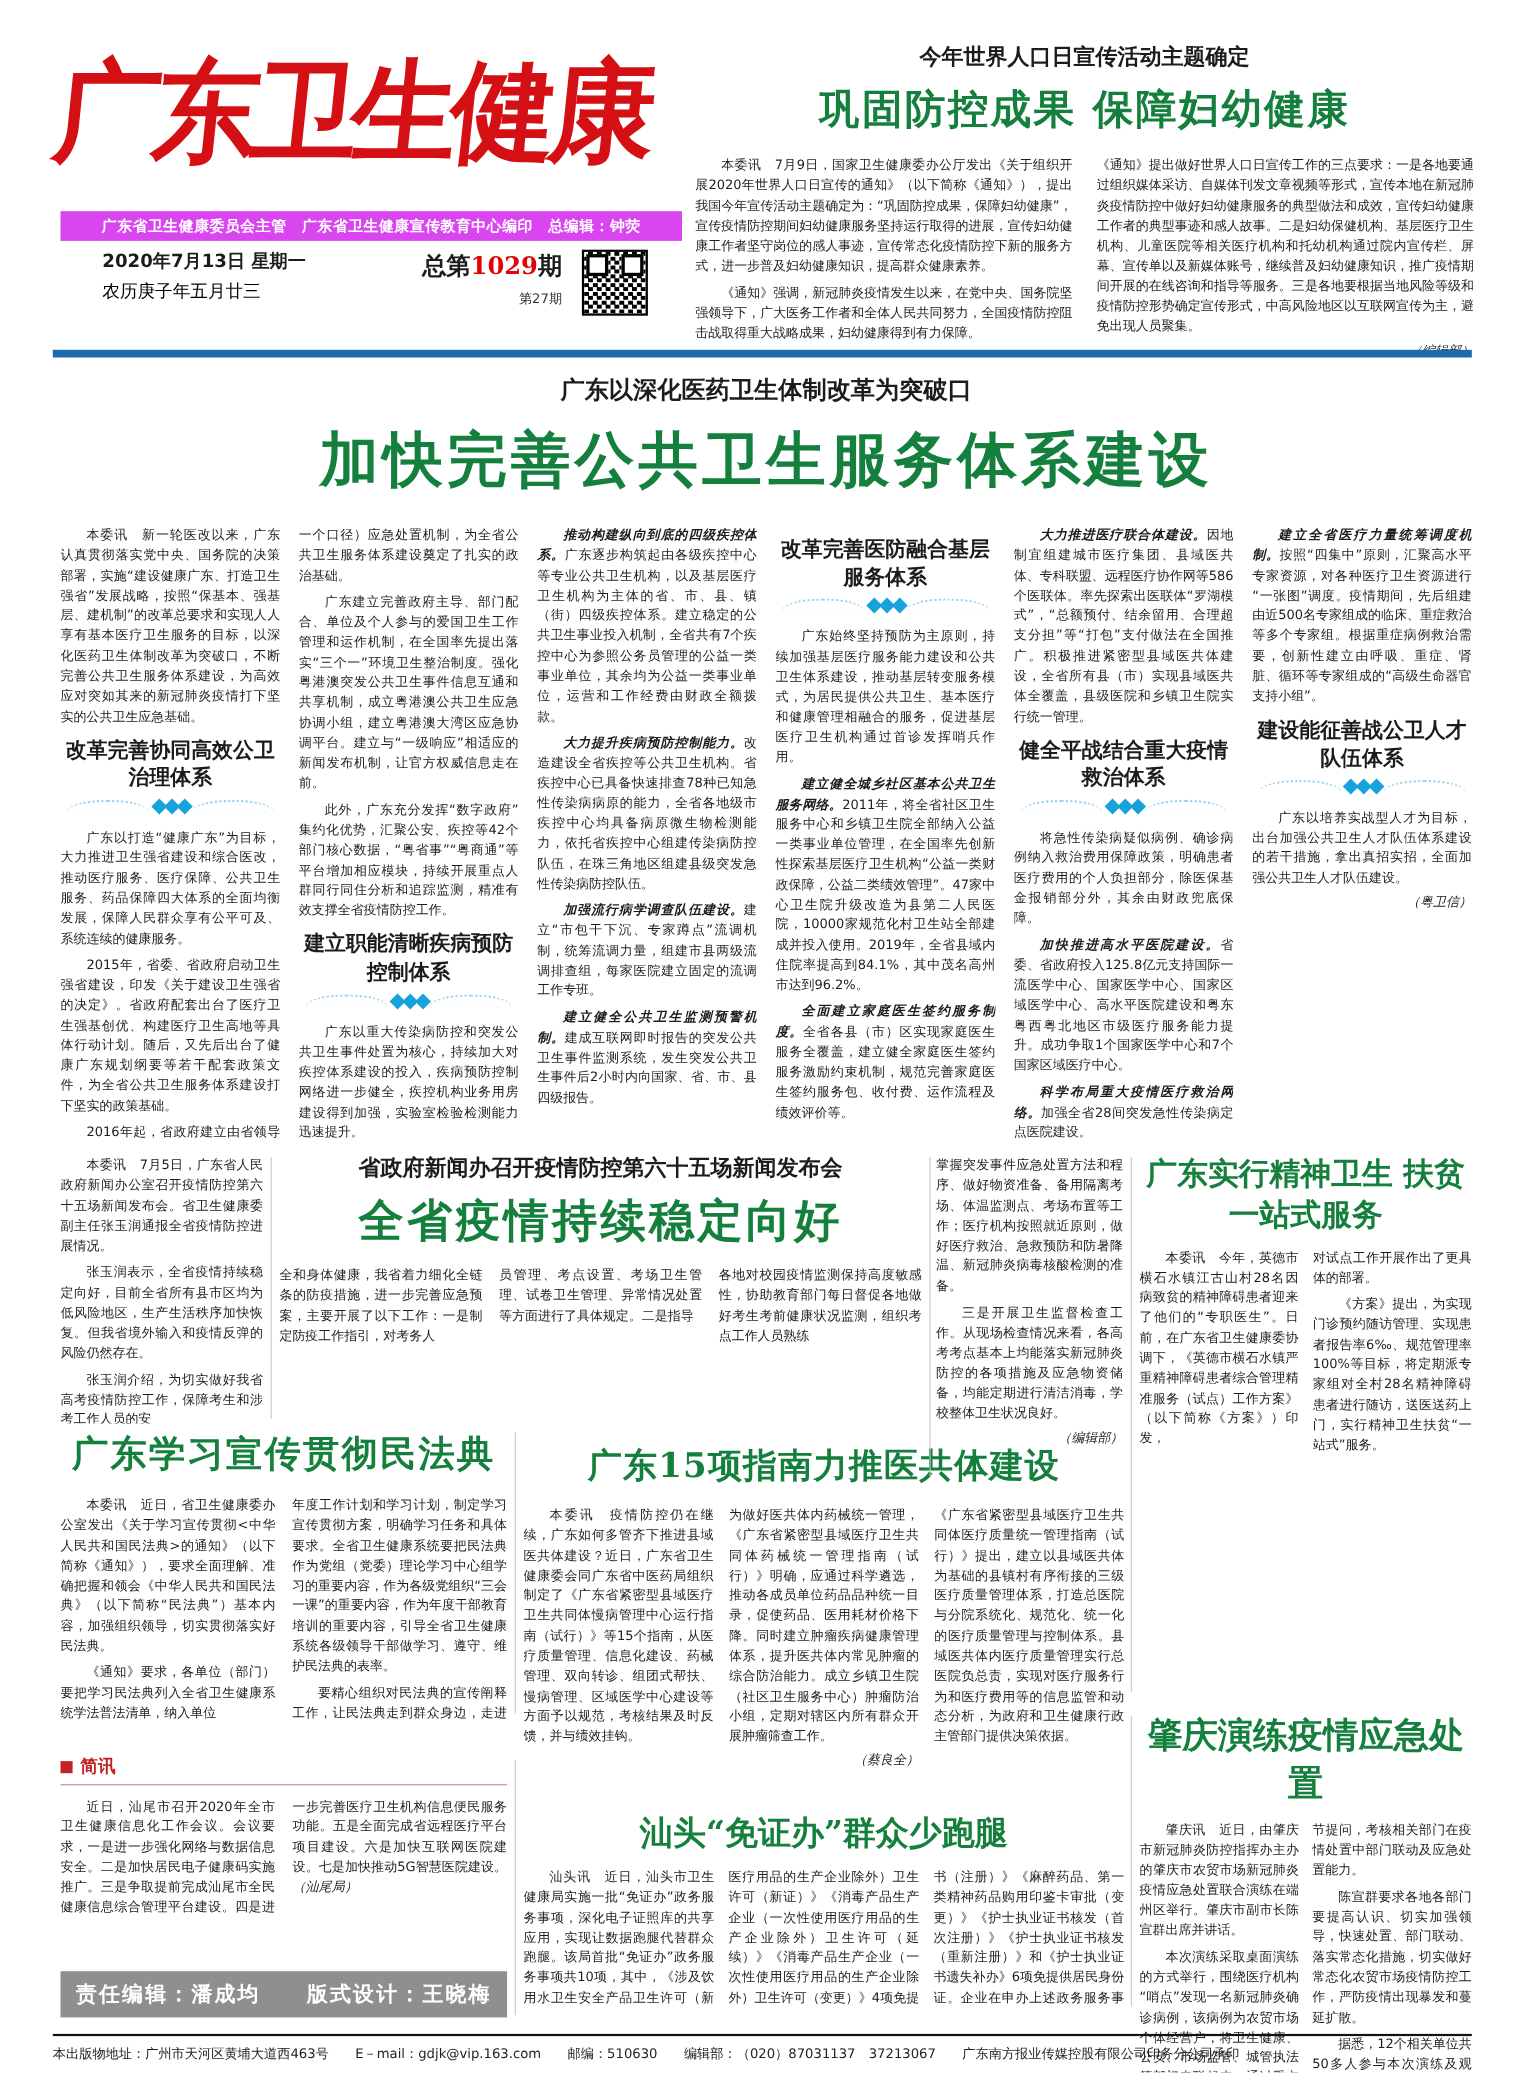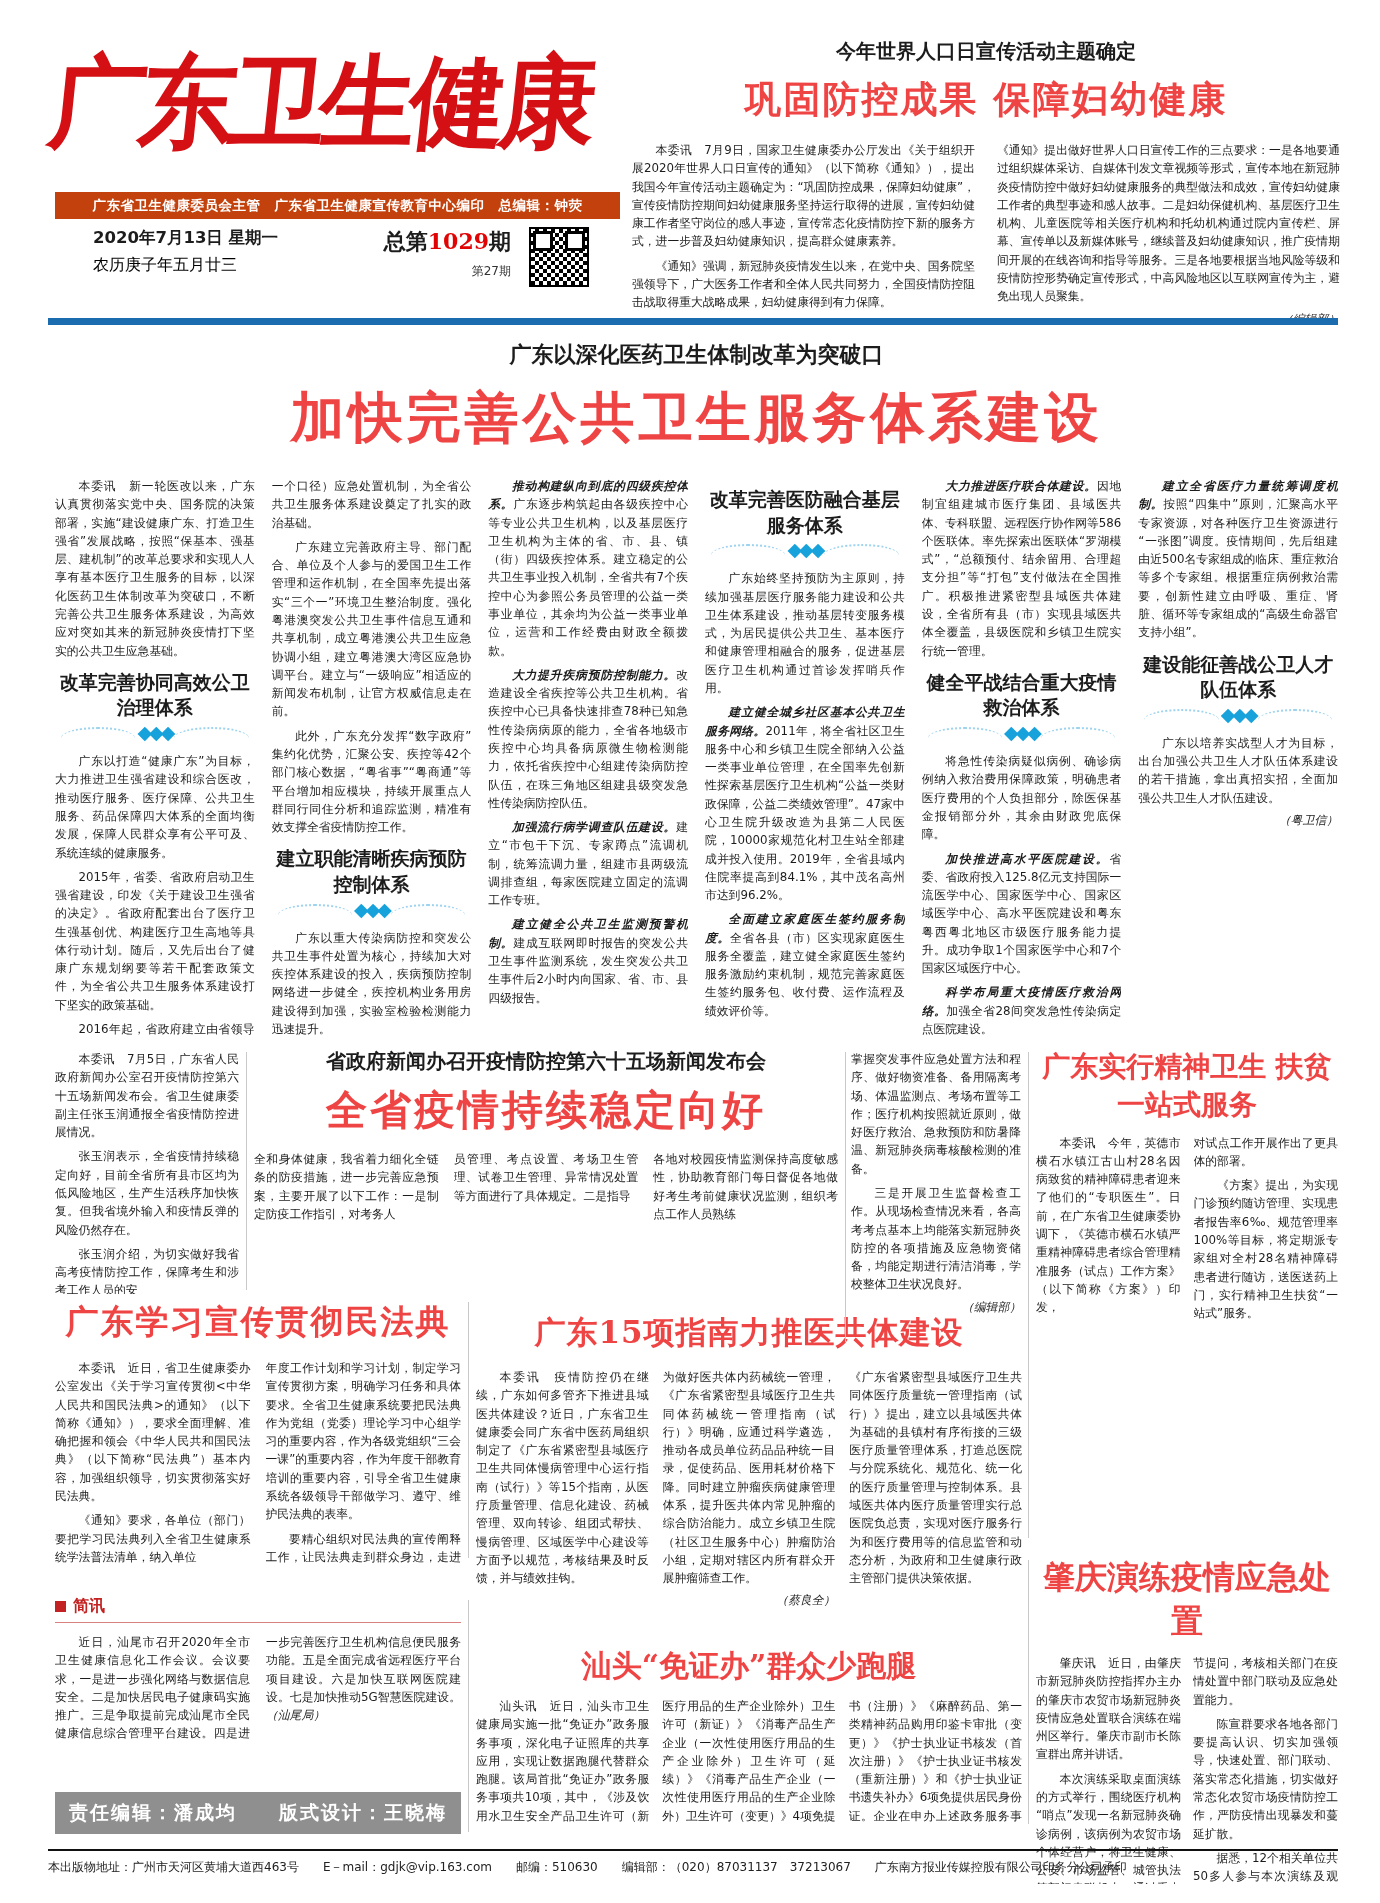--- a/index.html
+++ b/index.html
@@ -4,40 +4,40 @@
 <style>
   html,body{margin:0;padding:0;background:#f2f2f2;}
   .paper{position:relative;width:1380px;height:1903px;background:#ffffff;margin:0 auto;
          font-family:"DejaVu Sans","Liberation Sans",sans-serif;color:#1c1c1c;overflow:hidden;}
 
   
   .masthead{position:absolute;left:50px;top:22px;width:575px;height:165px;
             font-family:"DejaVu Serif","Liberation Serif",serif;font-weight:bold;
             color:#d41014;font-size:96px;line-height:160px;letter-spacing:-6px;
             transform:skewX(-6deg) scaleY(1.05);white-space:nowrap;}
-  .redbar{position:absolute;left:55px;top:192px;width:565px;height:27px;background:#c2410c;
+  .redbar{position:absolute;left:55px;top:192px;width:565px;height:27px;background:#d946ef;
           color:#fff;font-weight:bold;font-size:13.5px;display:flex;align-items:center;justify-content:center;
           letter-spacing:.5px;}
   .daterow{position:absolute;left:55px;top:227px;width:565px;height:64px;display:flex;align-items:flex-start;}
   .dateblock{width:218px;padding-left:38px;}
   .date-main{font-weight:bold;font-size:16.5px;}
   .date-lunar{font-size:16px;margin-top:6px;color:#000000;}
   .issueblock{width:200px;text-align:right;}
   .issue-line{font-weight:bold;font-size:22px;font-family:"DejaVu Serif",serif;}
   .issue-line .num{color:#e00404;}
   .issue-sub{font-size:12px;margin-top:6px;color:#333;}
   .qr{width:56px;height:56px;margin-left:18px;border:2px solid #000;
       background-image:repeating-conic-gradient(#000 0% 25%, #fff 0% 50%);
       background-size:8px 8px;position:relative;}
   .qr::before,.qr::after{content:"";position:absolute;width:14px;height:14px;border:3px solid #000;background:#fff;}
   .qr::before{left:2px;top:2px;} .qr::after{right:2px;top:2px;}
 
   
   .kicker{font-family:"DejaVu Serif",serif;font-weight:bold;text-align:center;}
-  .headline{font-family:"DejaVu Serif",serif;font-weight:900;text-align:center;color:#ef4444;}
+  .headline{font-family:"DejaVu Serif",serif;font-weight:900;text-align:center;color:#15803d;}
   .cols{display:flex;}
   .col{flex:1;min-width:0;text-align:justify;overflow:hidden;}
   .col p{margin:0 0 6px 0;text-indent:2em;font-size:11.8px;line-height:1.55;}
   .col p.noind{text-indent:0;}
   .blead{font-weight:bold;font-style:italic;}
   .sign{display:block;text-align:right;font-size:11.8px;margin-top:4px;font-style:italic;}
 
   
   .pop{position:absolute;left:632px;top:38px;width:708px;}
   .pop .kicker{font-size:20px;}

